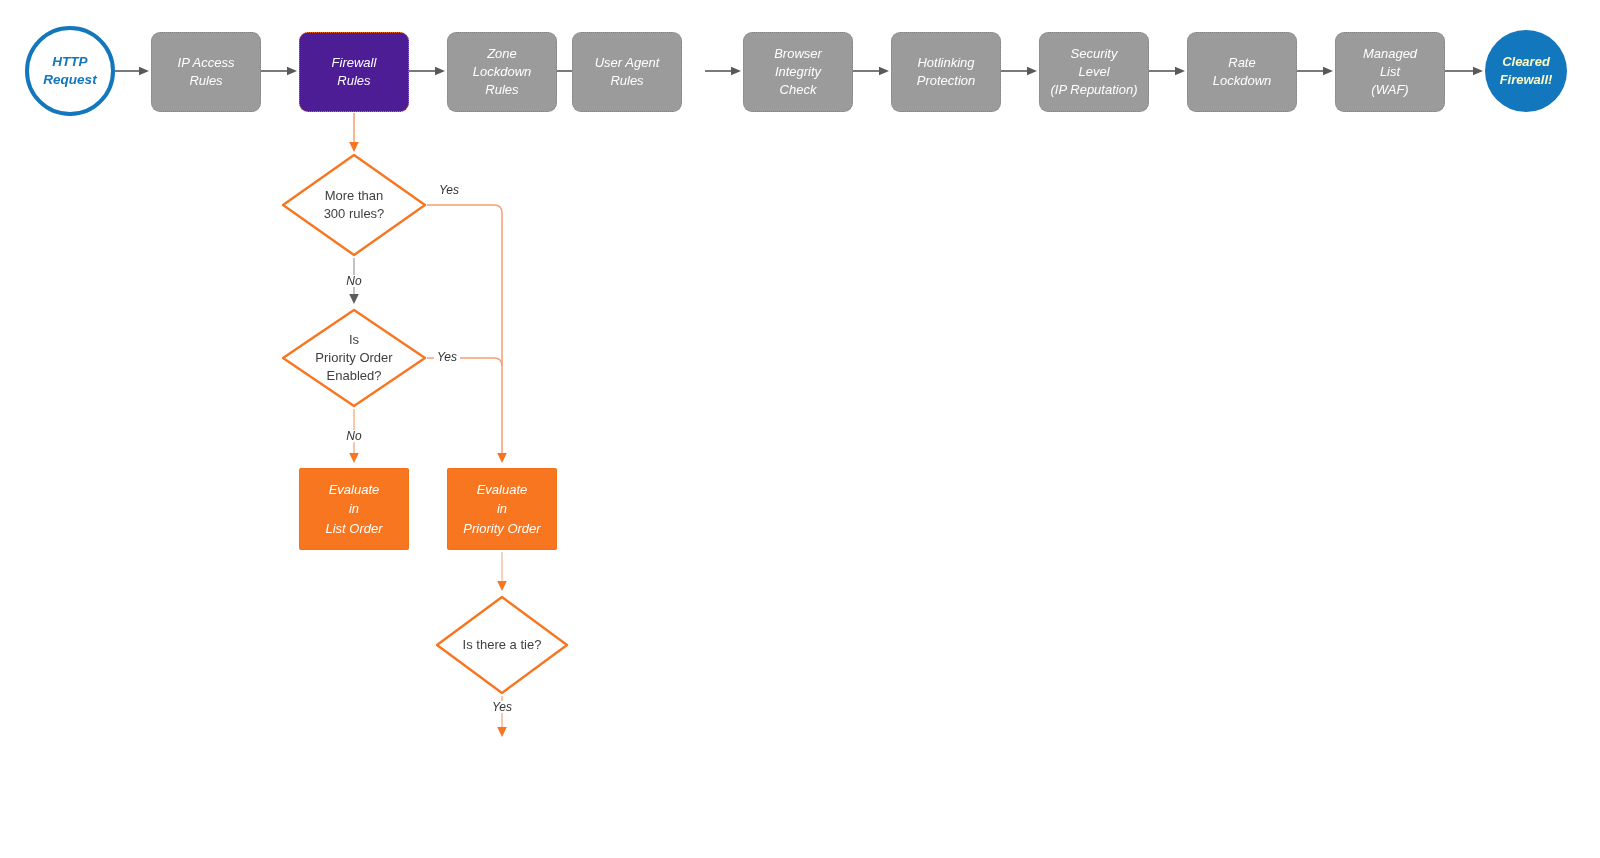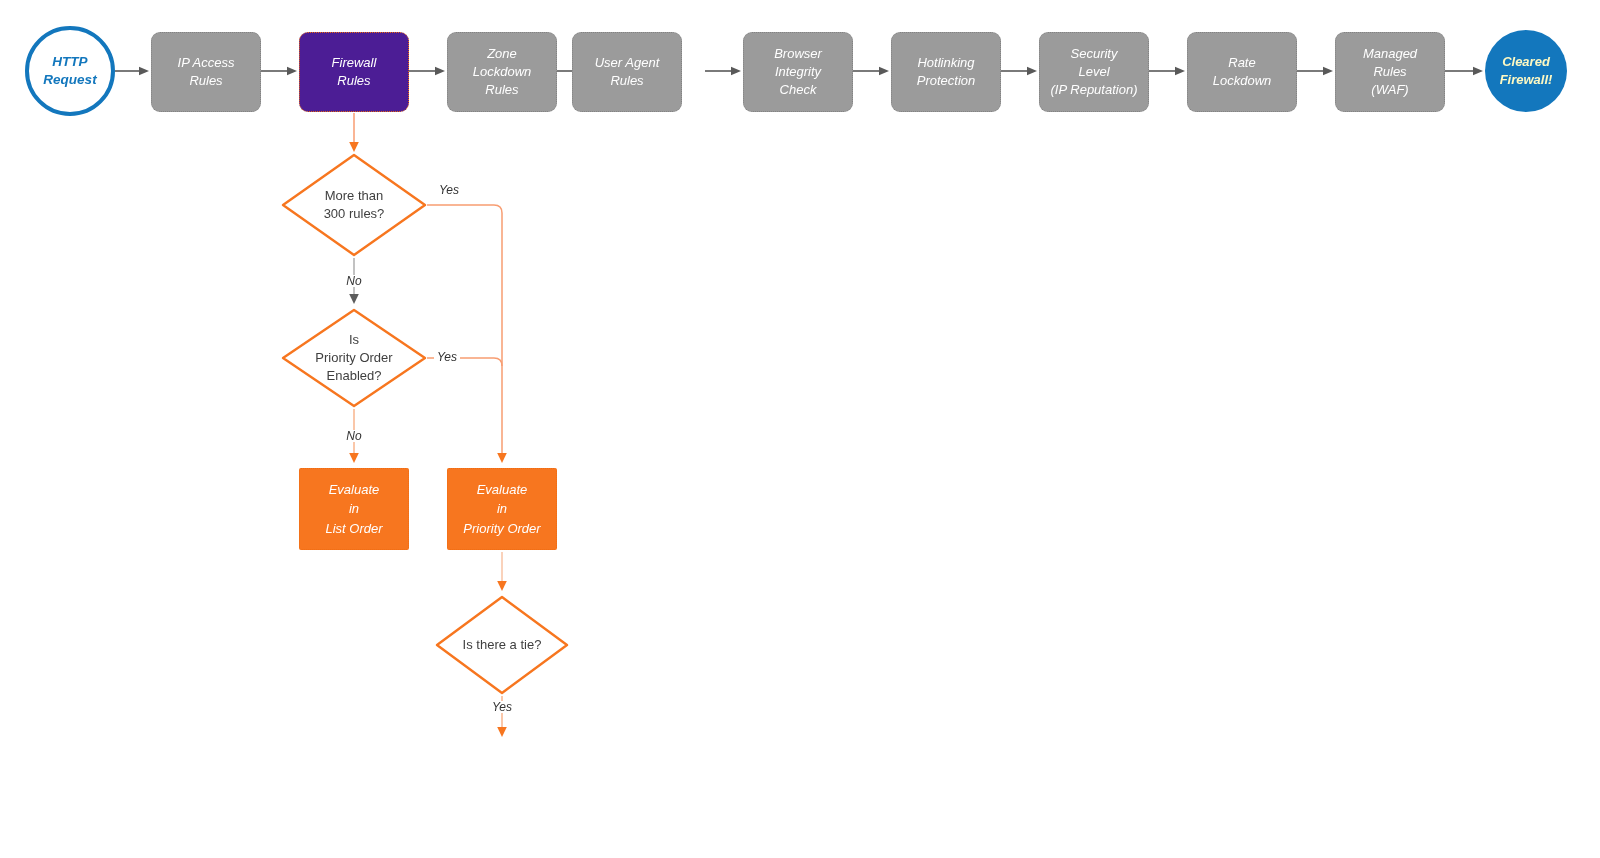--- a/index.html
+++ b/index.html
@@ -127,21 +127,21 @@
 Integrity
 Check</div>
   <div class="node stage" style="left:891px">Hotlinking
 Protection</div>
   <div class="node stage" style="left:1039px">Security
 Level
 (IP Reputation)</div>
   <div class="node stage" style="left:1187px">Rate
 Lockdown</div>
   <div class="node stage" style="left:1335px">Managed
-Rules
+List
 (WAF)</div>
 
   <div class="node circle-end">Cleared
 Firewall!</div>
 
   <div class="diamond" style="left:281px;top:153px;width:146px;height:104px">
     <svg width="146" height="104" viewBox="0 0 146 104">
       <polygon points="73,2 144,52 73,102 2,52" fill="#ffffff" stroke="#f7761f" stroke-width="2.4" stroke-linejoin="round"></polygon>
     </svg>
     <div class="diamond-label">More than

